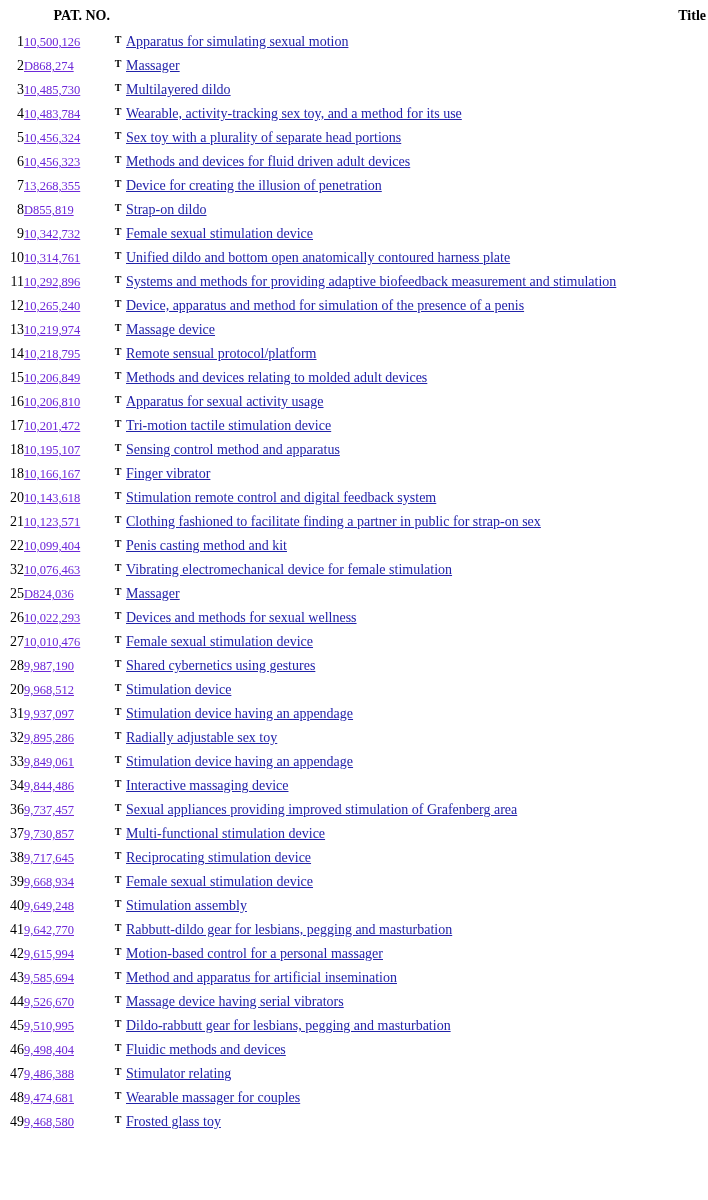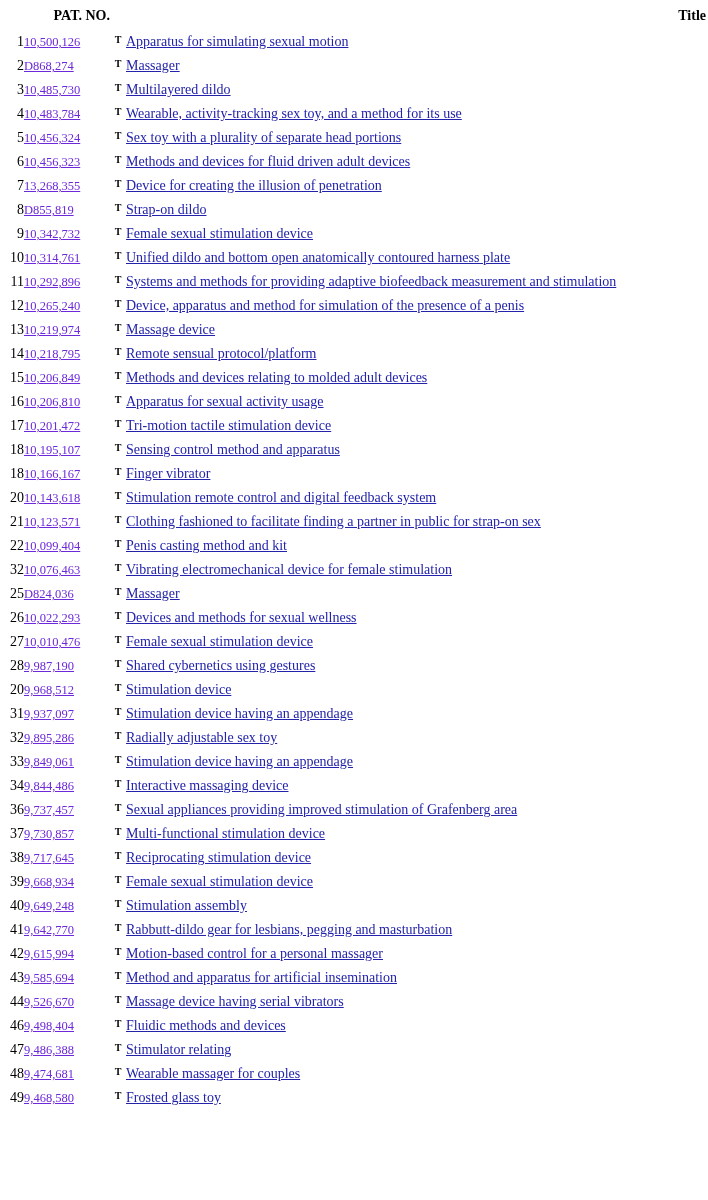--- a/index.html
+++ b/index.html
@@ -351,20 +351,26 @@
           <td class="tflag"><span class="tmark">T</span></td>
           <td class="title"><a class="lnk">Method and apparatus for artificial insemination</a></td>
         </tr>
         <tr>
           <td class="num">44</td>
           <td class="pat"><a class="patlink">9,526,670</a></td>
           <td class="tflag"><span class="tmark">T</span></td>
           <td class="title"><a class="lnk">Massage device having serial vibrators</a></td>
         </tr>
         <tr>
+          <td class="num">45</td>
+          <td class="pat"><a class="patlink">9,510,995</a></td>
+          <td class="tflag"><span class="tmark">T</span></td>
+          <td class="title"><a class="lnk">Dildo-rabbutt gear for lesbians, pegging and masturbation</a></td>
+        </tr>
+        <tr>
           <td class="num">46</td>
           <td class="pat"><a class="patlink">9,498,404</a></td>
           <td class="tflag"><span class="tmark">T</span></td>
           <td class="title"><a class="lnk">Fluidic methods and devices</a></td>
         </tr>
         <tr>
           <td class="num">47</td>
           <td class="pat"><a class="patlink">9,486,388</a></td>
           <td class="tflag"><span class="tmark">T</span></td>
           <td class="title"><a class="lnk">Stimulator relating</a></td>

